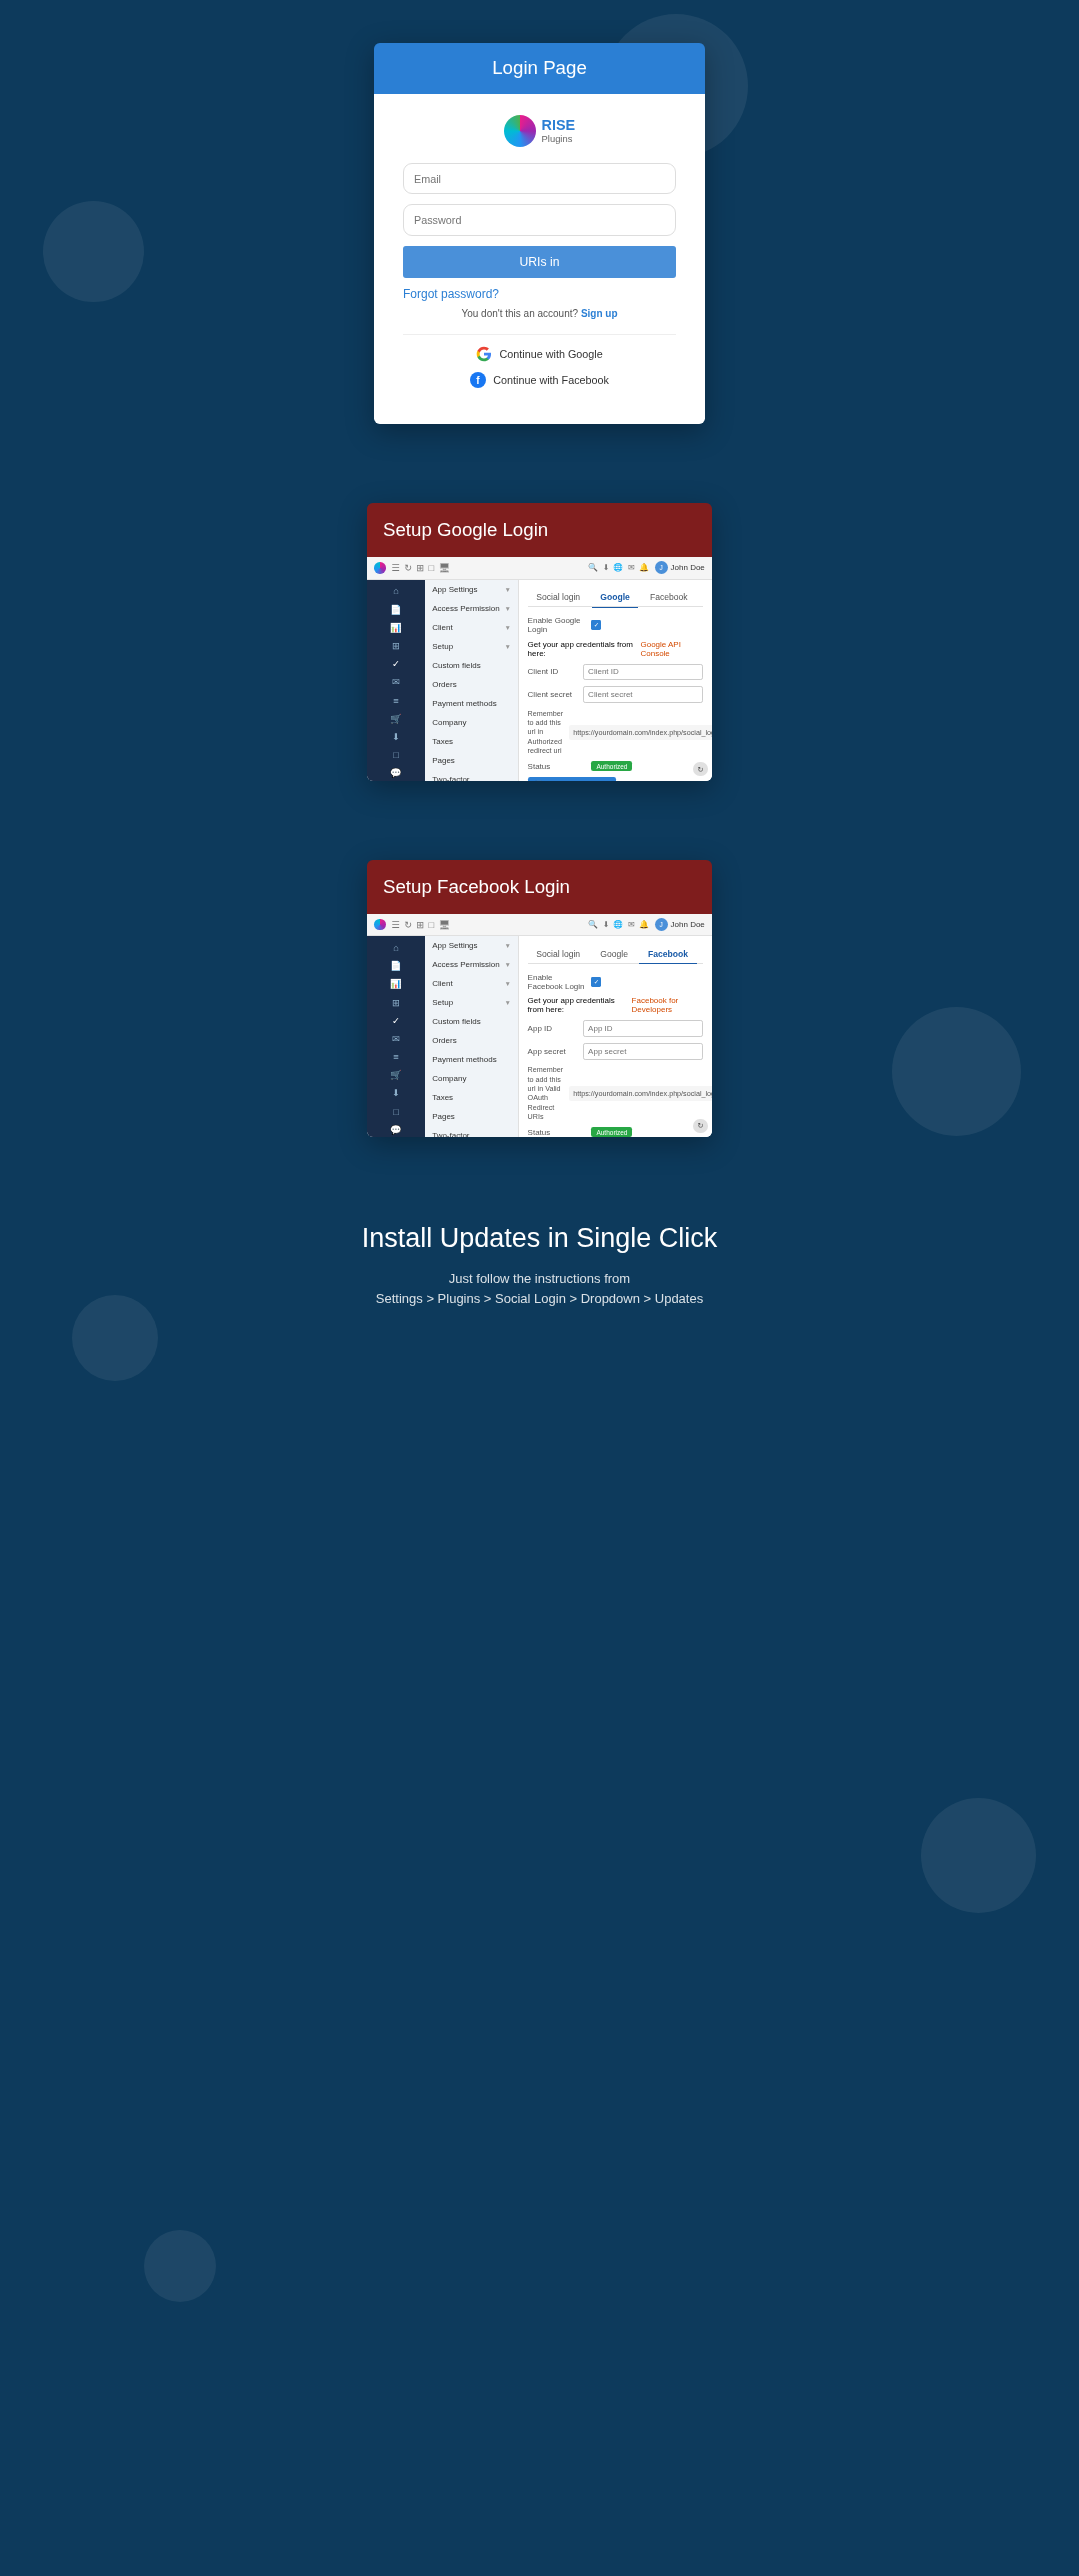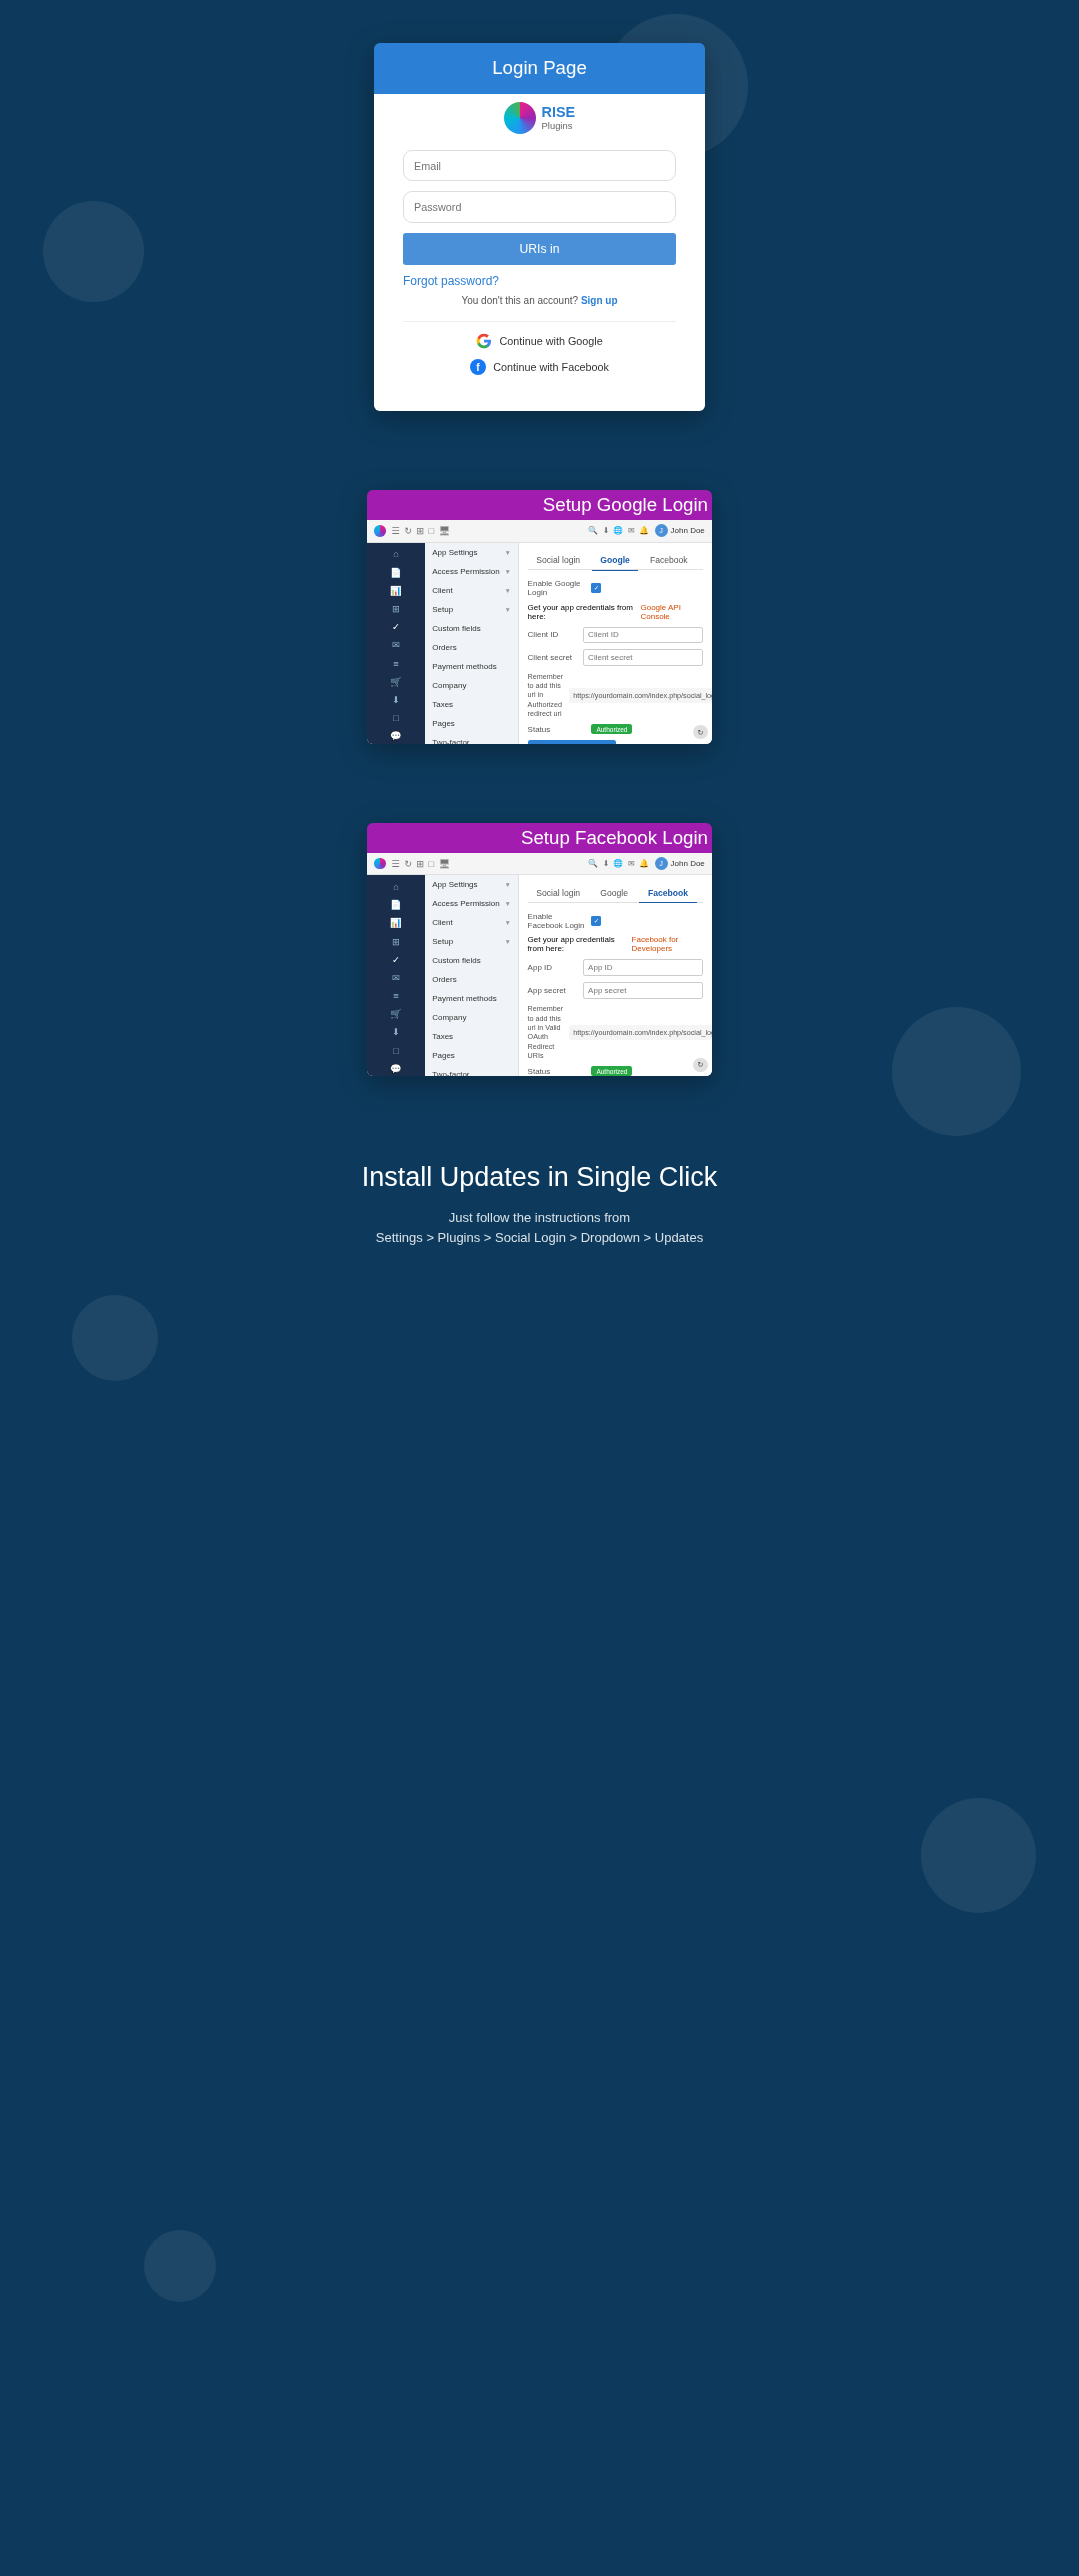--- a/index.html
+++ b/index.html
@@ -45,21 +45,21 @@
       background: #2b7fd4;
       color: white;
       text-align: center;
       padding: 14.4px;
       font-size: 18.7px;
       font-weight: 400;
     }
 
     .card-body {
       background: white;
-      padding: 6px 29px 26px;
+      padding: 19px 29px 26px;
       display: flex;
       flex-direction: column;
       align-items: center;
     }
 
     .logo-area {
       margin-bottom: 14.4px;
     }
 
     .logo-area img, .logo-placeholder {
@@ -180,24 +180,24 @@
     }
 
     .setup-card {
       width: 345px;
       border-radius: 5.8px;
       overflow: hidden;
       box-shadow: 0 7.2px 29px rgba(0,0,0,0.3);
     }
 
     .setup-card-header {
-      background: #a21caf;
-      color: white;
-      text-align: right;
-      padding: 4px;
+      background: #7f1d1d;
+      color: white;
+      text-align: left;
+      padding: 16px;
       font-size: 18.7px;
       font-weight: 400;
     }
 
     
     .mini-browser {
       background: white;
       border-radius: 0 0 4.3px 4.3px;
       overflow: hidden;
     }

